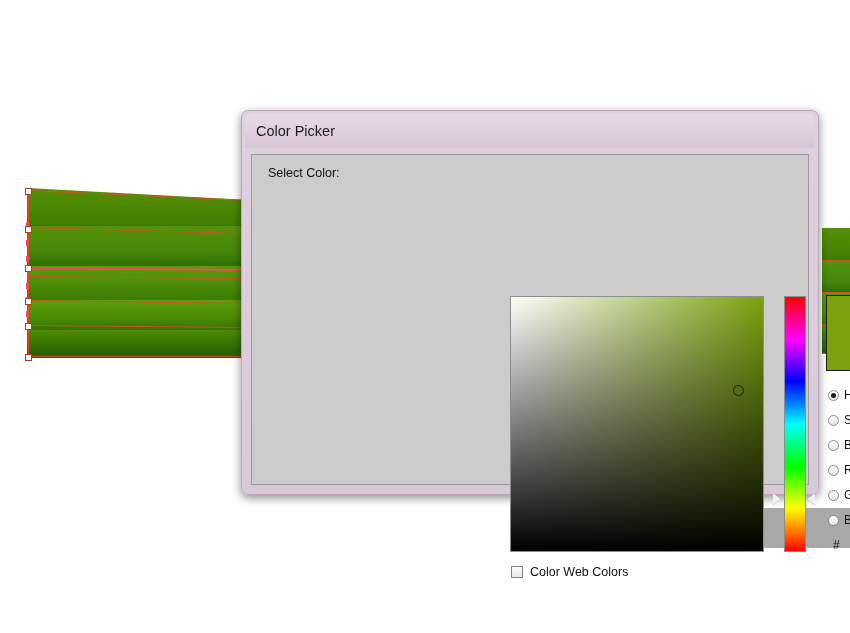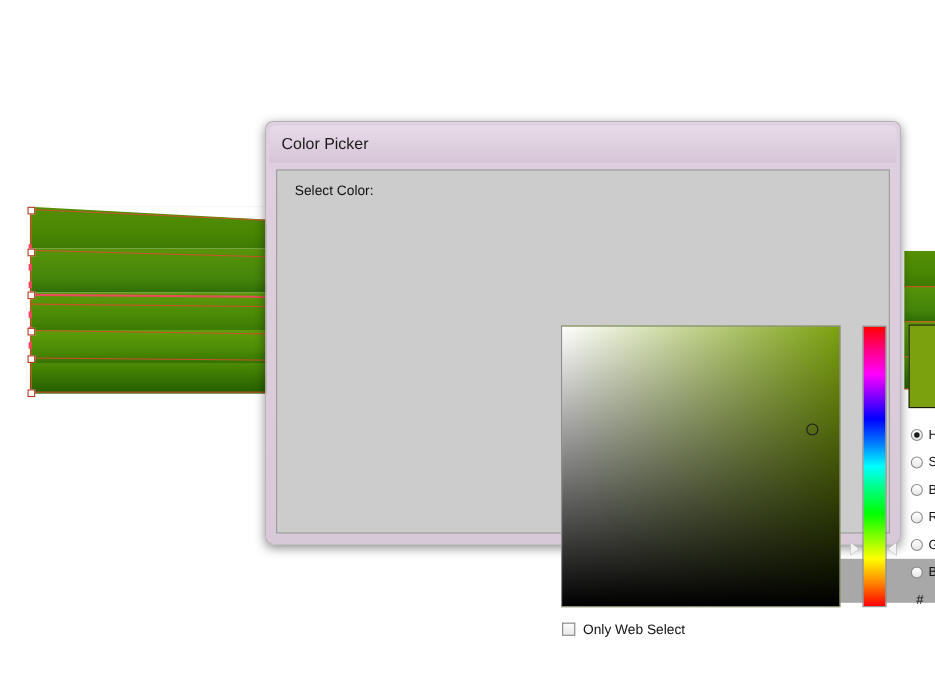--- a/index.html
+++ b/index.html
@@ -261,16 +261,16 @@
 
   </div>
 
   <div class="frow" style="top:424px;">
     <span class="hash">#</span>
 
   </div>
 
   <div id="webcolors">
     <span class="cb"></span>
-    <span class="cb-label">Only Web Select</span>
+    <span class="cb-label">Color Web Colors</span>
   </div>
 
 </div>
 
 </body></html>

